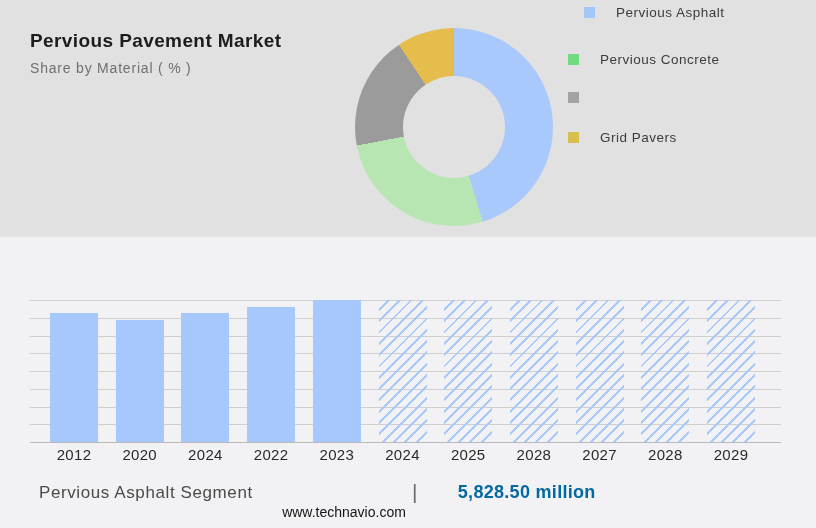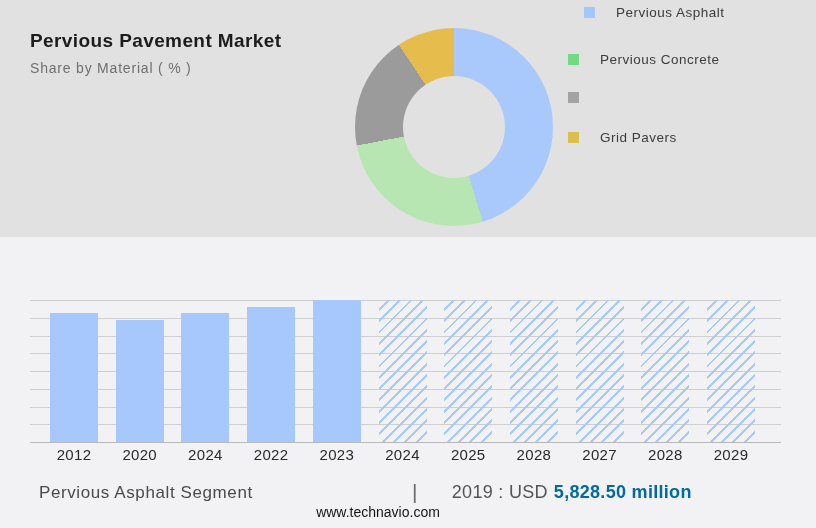--- a/index.html
+++ b/index.html
@@ -63,21 +63,21 @@
     font-size:17px;color:#4a4a4a;letter-spacing:.6px;
   }
   .footer-right{
     position:absolute;left:412px;top:480px;display:flex;align-items:center;
     font-size:18px;color:#545454;letter-spacing:.3px;
   }
   .footer-divider{font-size:21px;color:#6a6a6a;margin-right:34px;font-weight:300;}
   .footer-value{font-weight:bold;color:#0369a1;margin-left:6px;text-align:center;}
   .website{
     position:absolute;left:0;top:504px;width:688px;text-align:center;
-    font-size:14px;color:#141414;margin-left:34px;
+    font-size:14px;color:#141414;
   }
 </style>
 </head>
 <body>
 
 <div class="top-panel">
   <div class="title">Pervious Pavement Market</div>
   <div class="subtitle">Share by Material ( % )</div>
 
   <div class="donut" id="donut" style="background: conic-gradient(rgb(169, 200, 251) 0deg, rgb(169, 200, 251) 163.08deg, rgb(183, 230, 178) 163.08deg, rgb(183, 230, 178) 259.2deg, rgb(155, 155, 155) 259.2deg, rgb(155, 155, 155) 326.16deg, rgb(230, 188, 77) 326.16deg, rgb(230, 188, 77) 360deg);">
@@ -134,16 +134,15 @@
     <div class="year-label" style="left: 536.6px;">2027</div>
     <div class="bar forecast" style="left: 611.3px; height: 142px;"></div>
     <div class="year-label" style="left: 602.3px;">2028</div>
     <div class="bar forecast" style="left: 677px; height: 142px;"></div>
     <div class="year-label" style="left: 668px;">2029</div>
   </div>
 
 <div class="footer-left">Pervious Asphalt Segment</div>
 <div class="footer-right">
   <span class="footer-divider">|</span>
-  <span>2019 : USD</span>
   <span class="footer-value">5,828.50 million</span>
 </div>
 <div class="website">www.technavio.com</div>
 
 </body></html>

